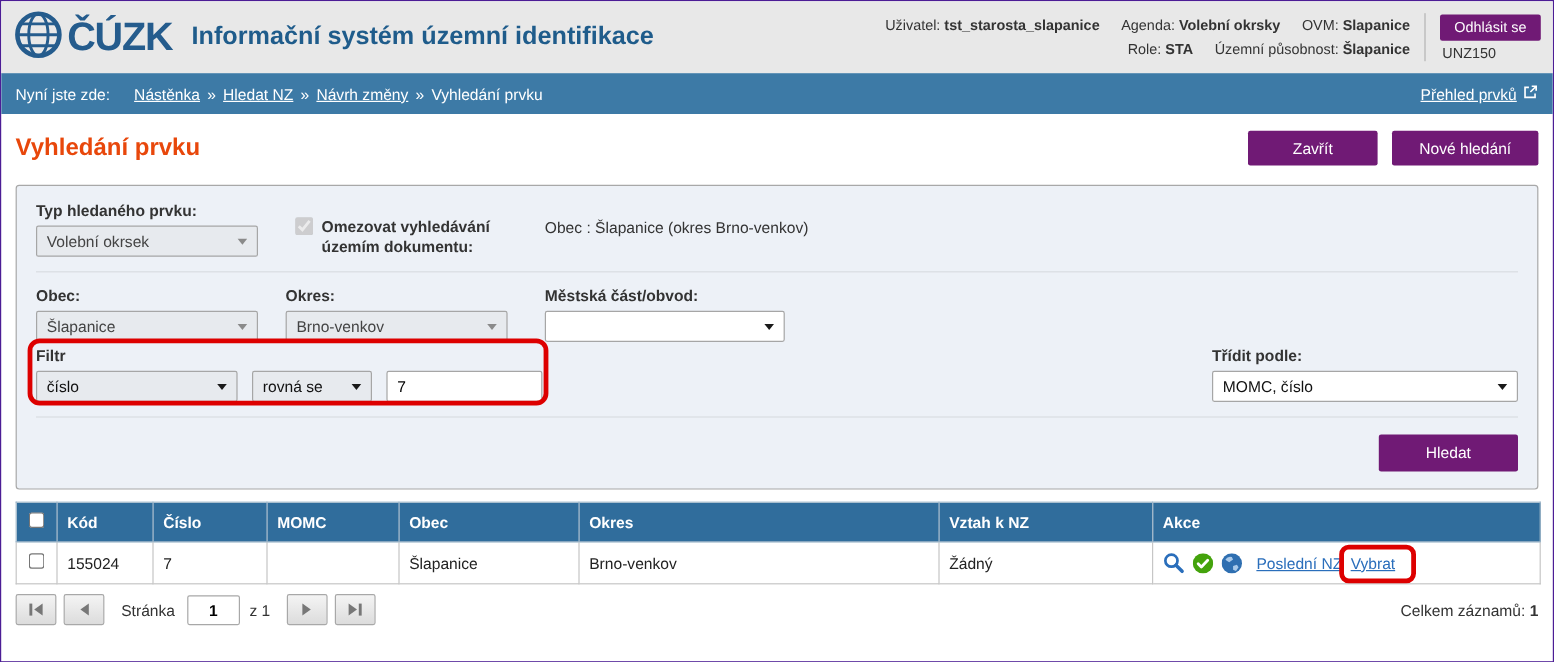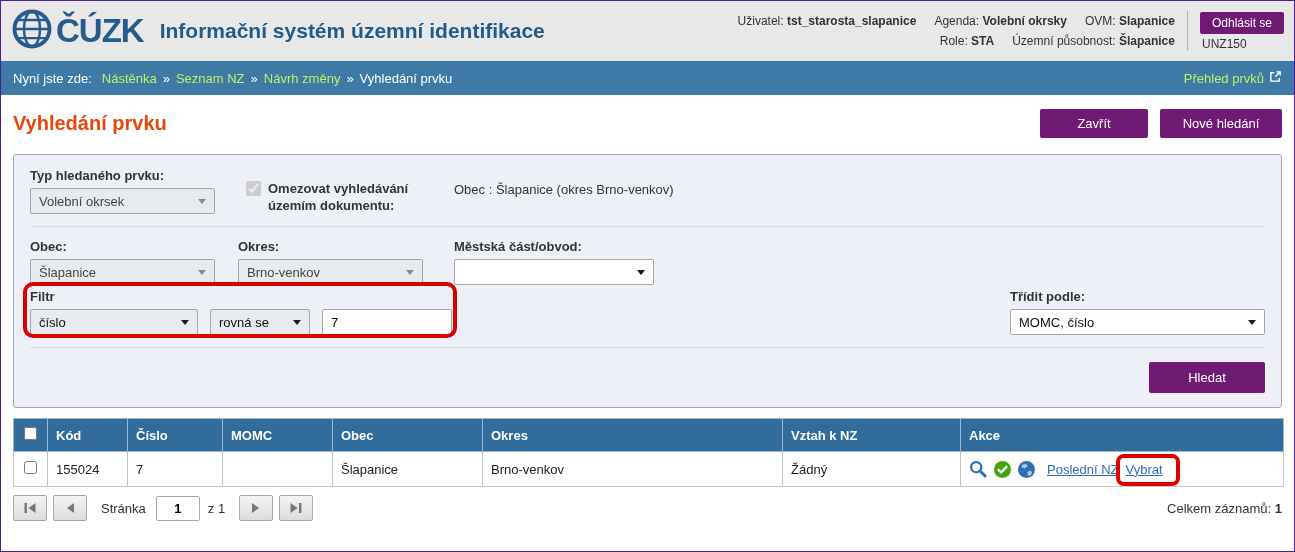--- a/index.html
+++ b/index.html
@@ -20,22 +20,22 @@
   .logoutcol { display: flex; flex-direction: column; align-items: flex-start; gap: 3px; }
   .btn-blue { background: #701a75; color: #fff; border: none; font-size: 13px;
               padding: 5px 12px; border-radius: 2px; cursor: pointer;
               font-family: "Liberation Sans", sans-serif; }
   .logout { font-size: 12px; padding: 4px 12px; }
   .appcode { font-size: 12px; color: #333; padding-left: 2px; }
 
   
   .crumbbar { height: 34px; background: #3d7aa6; color: #fff; display: flex;
               align-items: center; padding: 0 12px; font-size: 13px; }
-  .crumbbar a { color: #bef264; cursor: pointer; }
-  .crumb-prefix { margin-right: 10px; }
+  .crumbbar a { color: #ffffff; text-decoration: underline; cursor: pointer; }
+  .crumb-prefix { margin-right: 20px; }
   .crumb-sep { margin: 0 6px; }
   .crumb-right { margin-left: auto; display: flex; align-items: center; gap: 5px; }
 
   
   .titlerow { display: flex; align-items: center; padding: 14px 12px 10px; }
   .pagetitle { font-size: 20px; font-weight: bold; color: #e8470b; }
   .titlebtns { margin-left: auto; display: flex; gap: 12px; }
   .w120 { width: 122px; text-align: center; padding: 7px 0; }
   .w110 { width: 108px; text-align: center; padding: 7px 0; }
 
@@ -136,21 +136,21 @@
         <button class="btn-blue logout">Odhlásit se</button>
         <span class="appcode">UNZ150</span>
       </div>
     </div>
   </div>
 
   <div class="crumbbar">
     <span class="crumb-prefix">Nyní jste zde:</span>
     <a>Nástěnka</a>
     <span class="crumb-sep">»</span>
-    <a>Seznam NZ</a>
+    <a>Hledat NZ</a>
     <span class="crumb-sep">»</span>
     <a>Návrh změny</a>
     <span class="crumb-sep">»</span>
     <span>Vyhledání prvku</span>
     <span class="crumb-right">
       <a>Přehled prvků</a>
       <span>
         <svg width="13" height="13" viewBox="0 0 14 14">
           <path d="M5.5 3 H2 V12 H11 V8.5" fill="none" stroke="#fff" stroke-width="1.5"></path>
           <path d="M8 2 h4 v4 M12 2 L6.8 7.2" stroke="#fff" stroke-width="1.5" fill="none"></path>

